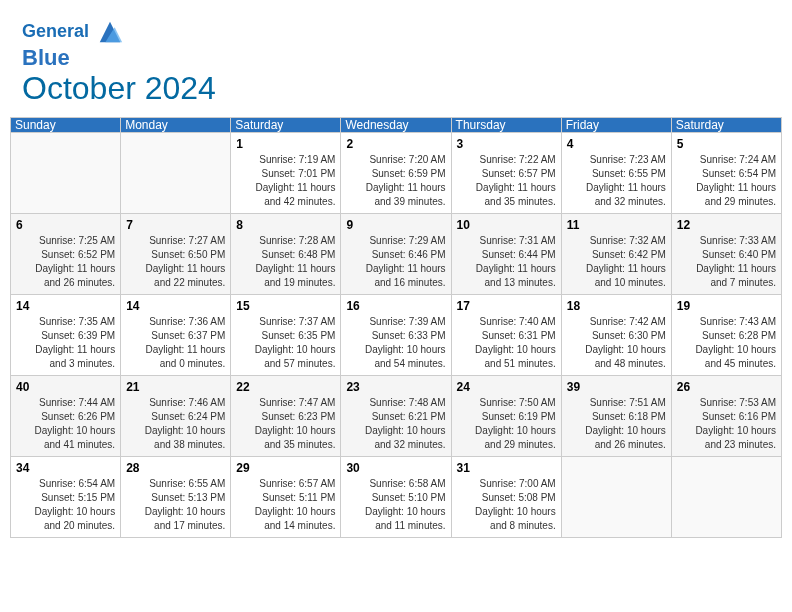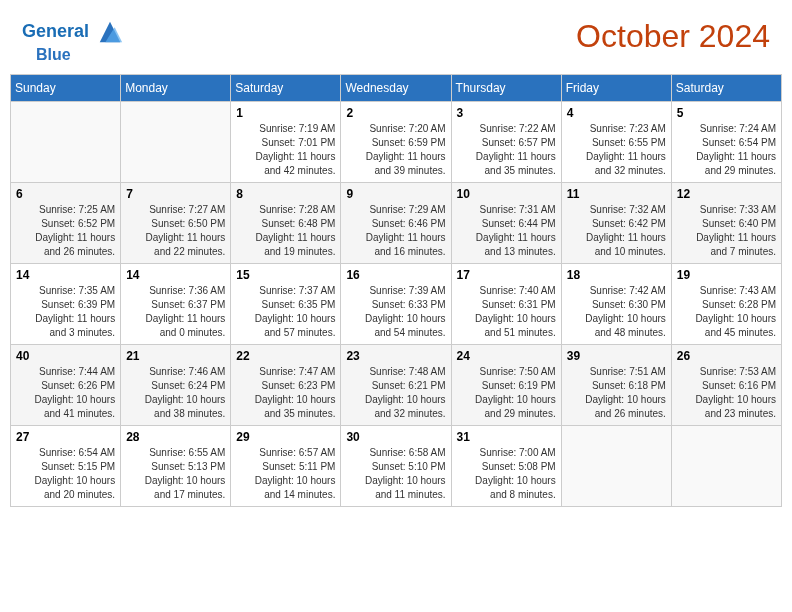--- a/index.html
+++ b/index.html
@@ -8,20 +8,21 @@
       background: #fff;
       width: 792px;
       min-height: 612px;
       padding: 10px;
     }
     .header {
       display: flex;
       justify-content: space-between;
       align-items: flex-start;
       padding: 8px 12px 4px 12px;
+      flex-direction: column;
     }
     .logo {
       display: flex;
       align-items: center;
     }
     .logo-text {
       font-size: 18px;
       font-weight: bold;
       color: #333;
       line-height: 1.1;
@@ -33,36 +34,36 @@
       width: 28px;
       height: 28px;
       margin-left: 2px;
     }
     .title-block {
       text-align: right;
     }
     .month-title {
       font-size: 32px;
       font-weight: 300;
-      color: #c2410c;
+      color: #0369a1;
     }
     .location {
       font-size: 14px;
       color: #555;
     }
     .calendar {
       width: 100%;
       border-collapse: collapse;
       margin-top: 6px;
       font-size: 11px;
     }
     .calendar th {
       background: #2a72be;
       color: #fff;
-      padding: 6px 4px;
+      padding: 0 4px;
       text-align: left;
       font-size: 12px;
       font-weight: normal;
       border: 1px solid #ccc;
     }
     .calendar td {
       border: 1px solid #ccc;
       vertical-align: top;
       padding: 4px 5px;
       width: calc(100% / 7);
@@ -94,21 +95,21 @@
 <div class="header">
   <div class="logo">
     <div>
       <div class="logo-text">
         <span>General</span>
         <svg class="logo-icon" viewBox="0 0 30 30" style="display:inline-block;vertical-align:middle;margin-left:2px;">
           <polygon points="4,26 15,4 26,26" fill="#2a72be"></polygon>
           <polygon points="10,26 20,10 28,26" fill="#5aabee" opacity="0.7"></polygon>
         </svg>
       </div>
-      <div class="logo-text" style="color:#2a72be;font-size:16px;margin-left:14px;">Blue</div>
+      <div class="logo-text" style="color:#2a72be;font-size:22px;">Blue</div>
     </div>
   </div>
   <div class="title-block">
     <div class="month-title">October 2024</div>
   </div>
 </div>
 
 <table class="calendar">
   <thead>
     <tr>
@@ -231,21 +232,21 @@
           <span class="day-num">39</span>
           <div class="day-info">Sunrise: 7:51 AM<br>Sunset: 6:18 PM<br>Daylight: 10 hours and 26 minutes.</div>
         </td>
         <td>
           <span class="day-num">26</span>
           <div class="day-info">Sunrise: 7:53 AM<br>Sunset: 6:16 PM<br>Daylight: 10 hours and 23 minutes.</div>
         </td>
       </tr>
       <tr>
         <td>
-          <span class="day-num">27</span>
+          <span class="day-num">34</span>
           <div class="day-info">Sunrise: 6:54 AM<br>Sunset: 5:15 PM<br>Daylight: 10 hours and 20 minutes.</div>
         </td>
         <td>
           <span class="day-num">28</span>
           <div class="day-info">Sunrise: 6:55 AM<br>Sunset: 5:13 PM<br>Daylight: 10 hours and 17 minutes.</div>
         </td>
         <td>
           <span class="day-num">29</span>
           <div class="day-info">Sunrise: 6:57 AM<br>Sunset: 5:11 PM<br>Daylight: 10 hours and 14 minutes.</div>
         </td>

